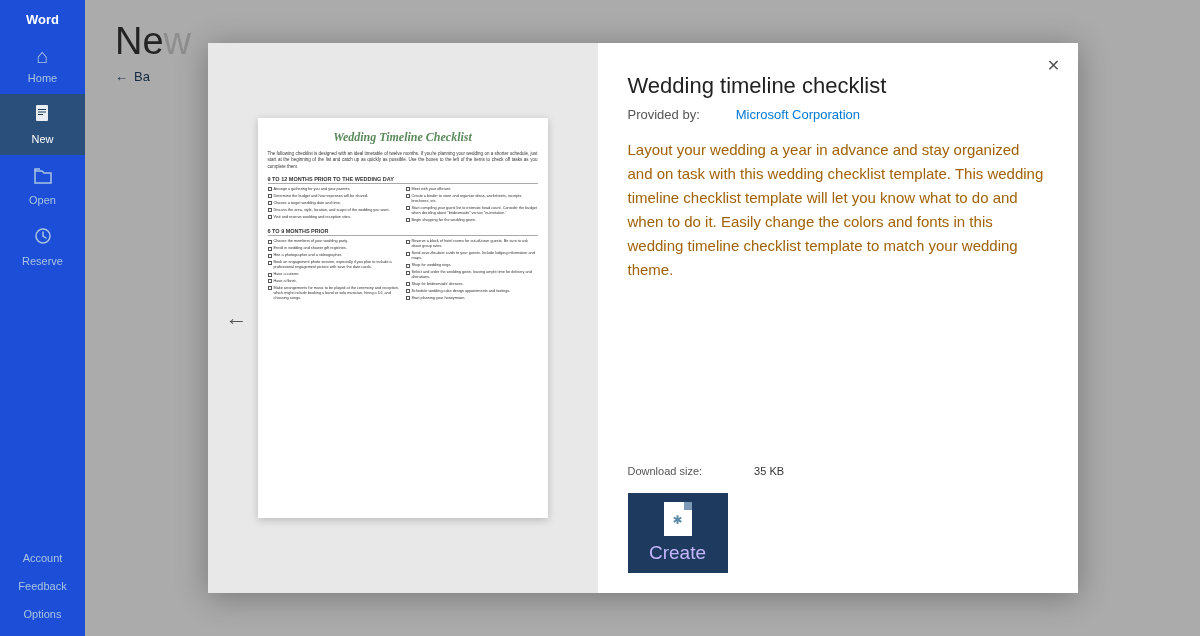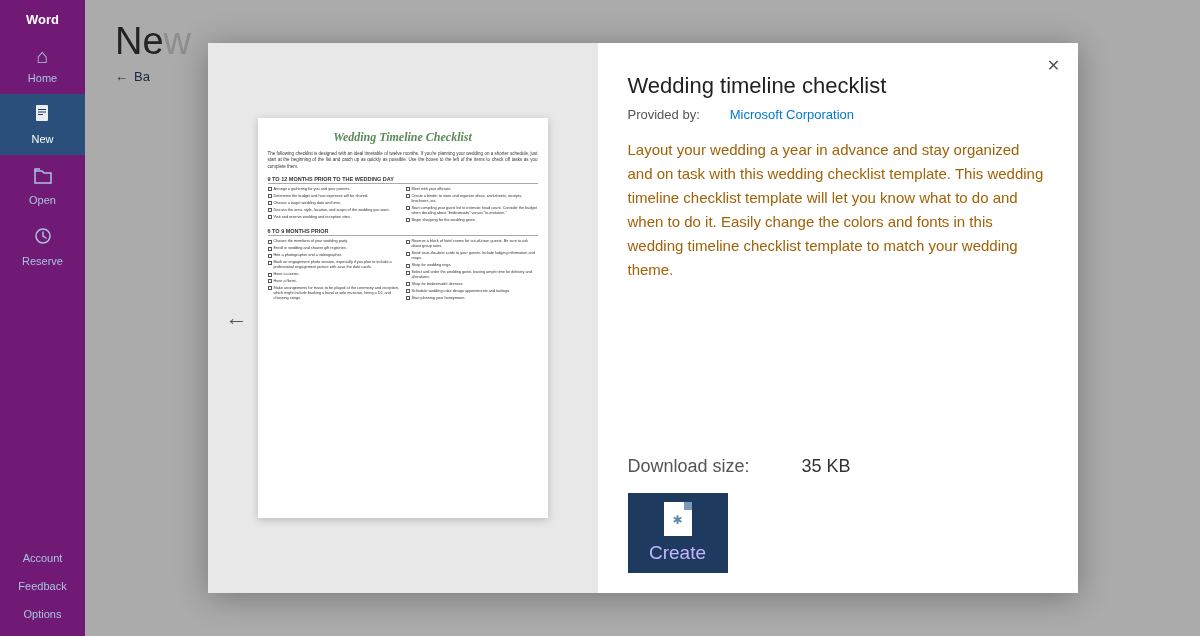--- a/index.html
+++ b/index.html
@@ -2,21 +2,21 @@
 <html><head>
   <meta charset="utf-8">
   <style>
     * { margin: 0; padding: 0; box-sizing: border-box; }
     body { width: 1200px; height: 636px; overflow: hidden; font-family: 'Segoe UI', sans-serif; background: #d0d0d0; display: flex; }
 
     
     .sidebar {
       width: 85px;
       height: 636px;
-      background: #701a75;
+      background: #1d4ed8;
       display: flex;
       flex-direction: column;
       align-items: center;
       flex-shrink: 0;
       position: relative;
       z-index: 10;
     }
     .sidebar-app-name {
       color: white;
       font-size: 13px;
@@ -217,41 +217,42 @@
     }
     .template-title {
       font-size: 22px;
       font-weight: 300;
       color: #222;
       margin-bottom: 8px;
     }
     .provider-row {
       display: flex;
       align-items: center;
+      gap: 6px;
       font-size: 13px;
       color: #555;
       margin-bottom: 16px;
     }
     .provider-link {
       color: #0078d4;
       cursor: pointer;
       text-decoration: none;
       padding-left: 30px;
     }
     .template-description {
       font-size: 15px;
       color: #a16207;
       line-height: 1.6;
       flex: 1;
     }
     .download-size-row {
       display: flex;
       align-items: center;
       gap: 8px;
-      font-size: 18px;
+      font-size: 11px;
       color: #555;
       margin: 16px 0;
     }
     .download-label { color: #555; }
     .download-value { color: #333; margin-left: 44px; }
     .create-btn {
       width: 100px;
       height: 80px;
       background: #1e3a5f;
       border: none;

